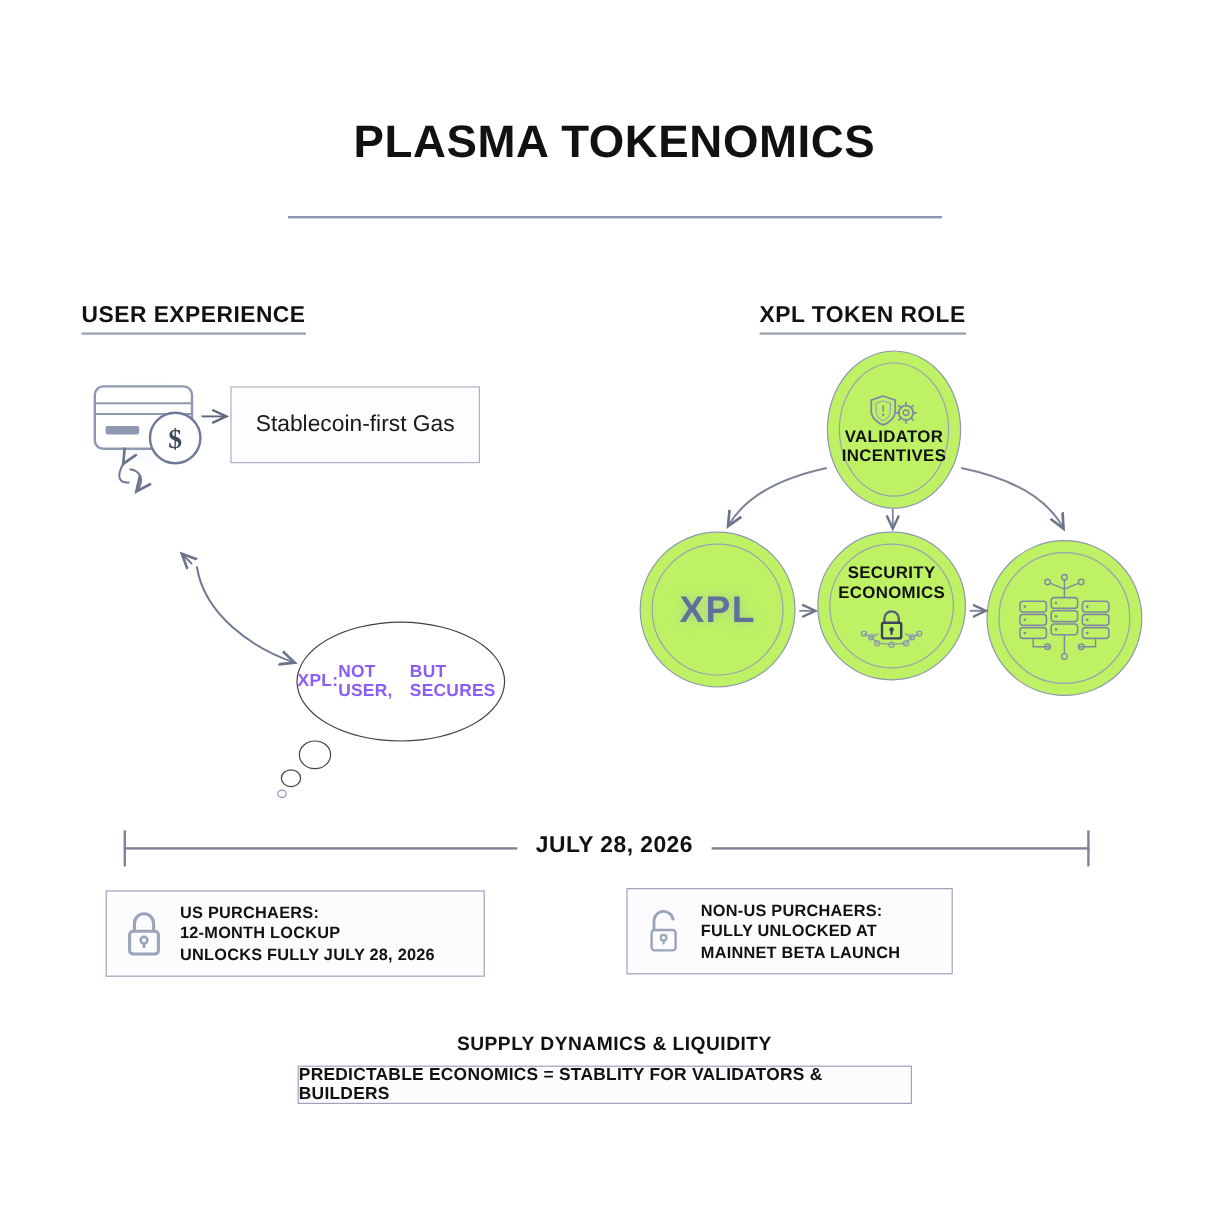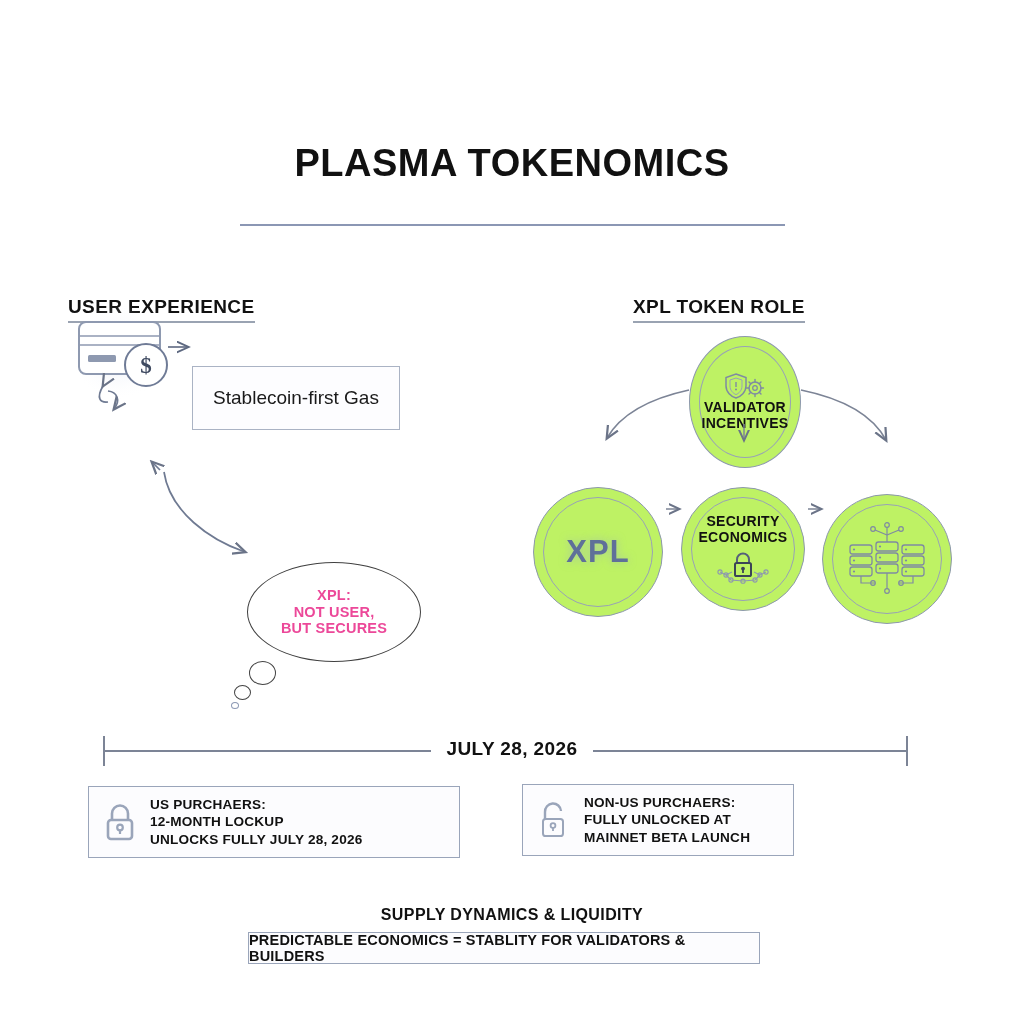--- a/index.html
+++ b/index.html
@@ -5,21 +5,21 @@
   html,body{margin:0;padding:0;}
   body{
     width:1024px;height:1024px;
     background:#ffffff;
     font-family:"Liberation Sans", sans-serif;
     color:#141414;
     overflow:hidden;
     position:relative;
   }
   #canvas{position:absolute;inset:0;}
-  .abs{position:absolute;margin-top:44px;}
+  .abs{position:absolute;}
 
   
   #title{
     left:0;right:0;top:98px;text-align:center;
     font-size:38px;font-weight:bold;letter-spacing:0.5px;
     color:#111111;
   }
   #subtitle{
     left:0;right:0;top:150px;text-align:center;
     font-size:20px;font-weight:normal;letter-spacing:0.3px;
@@ -48,23 +48,23 @@
     box-sizing:border-box;
   }
   #box-gas{left:192px;top:322px;width:208px;height:64px;text-align:right;}
   #box-transfers{left:94px;top:412px;width:248px;height:46px;}
 
   
   #bubble{
     left:247px;top:518px;width:172px;height:98px;
     border:1.6px solid #404040;border-radius:50%;
     background:#fff;
-    display:flex;flex-direction:column;align-items:center;justify-content:center;
-    line-height:1.13;font-size:14.5px;font-weight:bold;color:#ec4899;
-    letter-spacing:0.2px;text-align:center;
+    display:flex;flex-direction:row;align-items:center;justify-content:center;
+    line-height:1.13;font-size:14.5px;font-weight:bold;color:#8b5cf6;
+    letter-spacing:0.2px;text-align:left;
   }
   .bub-dot{border:1.5px solid #444;border-radius:50%;background:#fff;}
   #bub-d1{left:249px;top:617px;width:25px;height:22px;}
   #bub-d2{left:234px;top:641px;width:15px;height:13px;}
   #bub-d3{left:231px;top:658px;width:6px;height:5px;border-color:#8d99b4;}
 
   
   .ring-outer{
     border:1.4px solid #8d98ae;border-radius:50%;background:#bef264;
     box-sizing:border-box;
@@ -99,21 +99,21 @@
     left:0;right:0;top:694px;text-align:center;
     font-size:19px;font-weight:bold;letter-spacing:0.4px;color:#111;
   }
   #tl-date span{background:#fff;padding:0 14px;}
 
   
   .lockbox{
     border:1.4px solid #9aa5ba;background:#fcfcfe;box-sizing:border-box;
     display:flex;align-items:center;gap:13px;padding:0 14px;
   }
-  #lb-us{left:88px;top:742px;width:372px;height:72px;}
+  #lb-us{left:88px;top:742px;width:316px;height:72px;}
   #lb-nonus{left:522px;top:740px;width:272px;height:72px;}
   .lock-text{
     font-size:13.6px;font-weight:bold;line-height:1.26;
     letter-spacing:0.2px;color:#111;white-space:nowrap;
   }
 
   
   #supply-head{
     left:0;right:0;top:862px;text-align:center;
     font-size:16px;font-weight:bold;letter-spacing:0.4px;color:#111;

